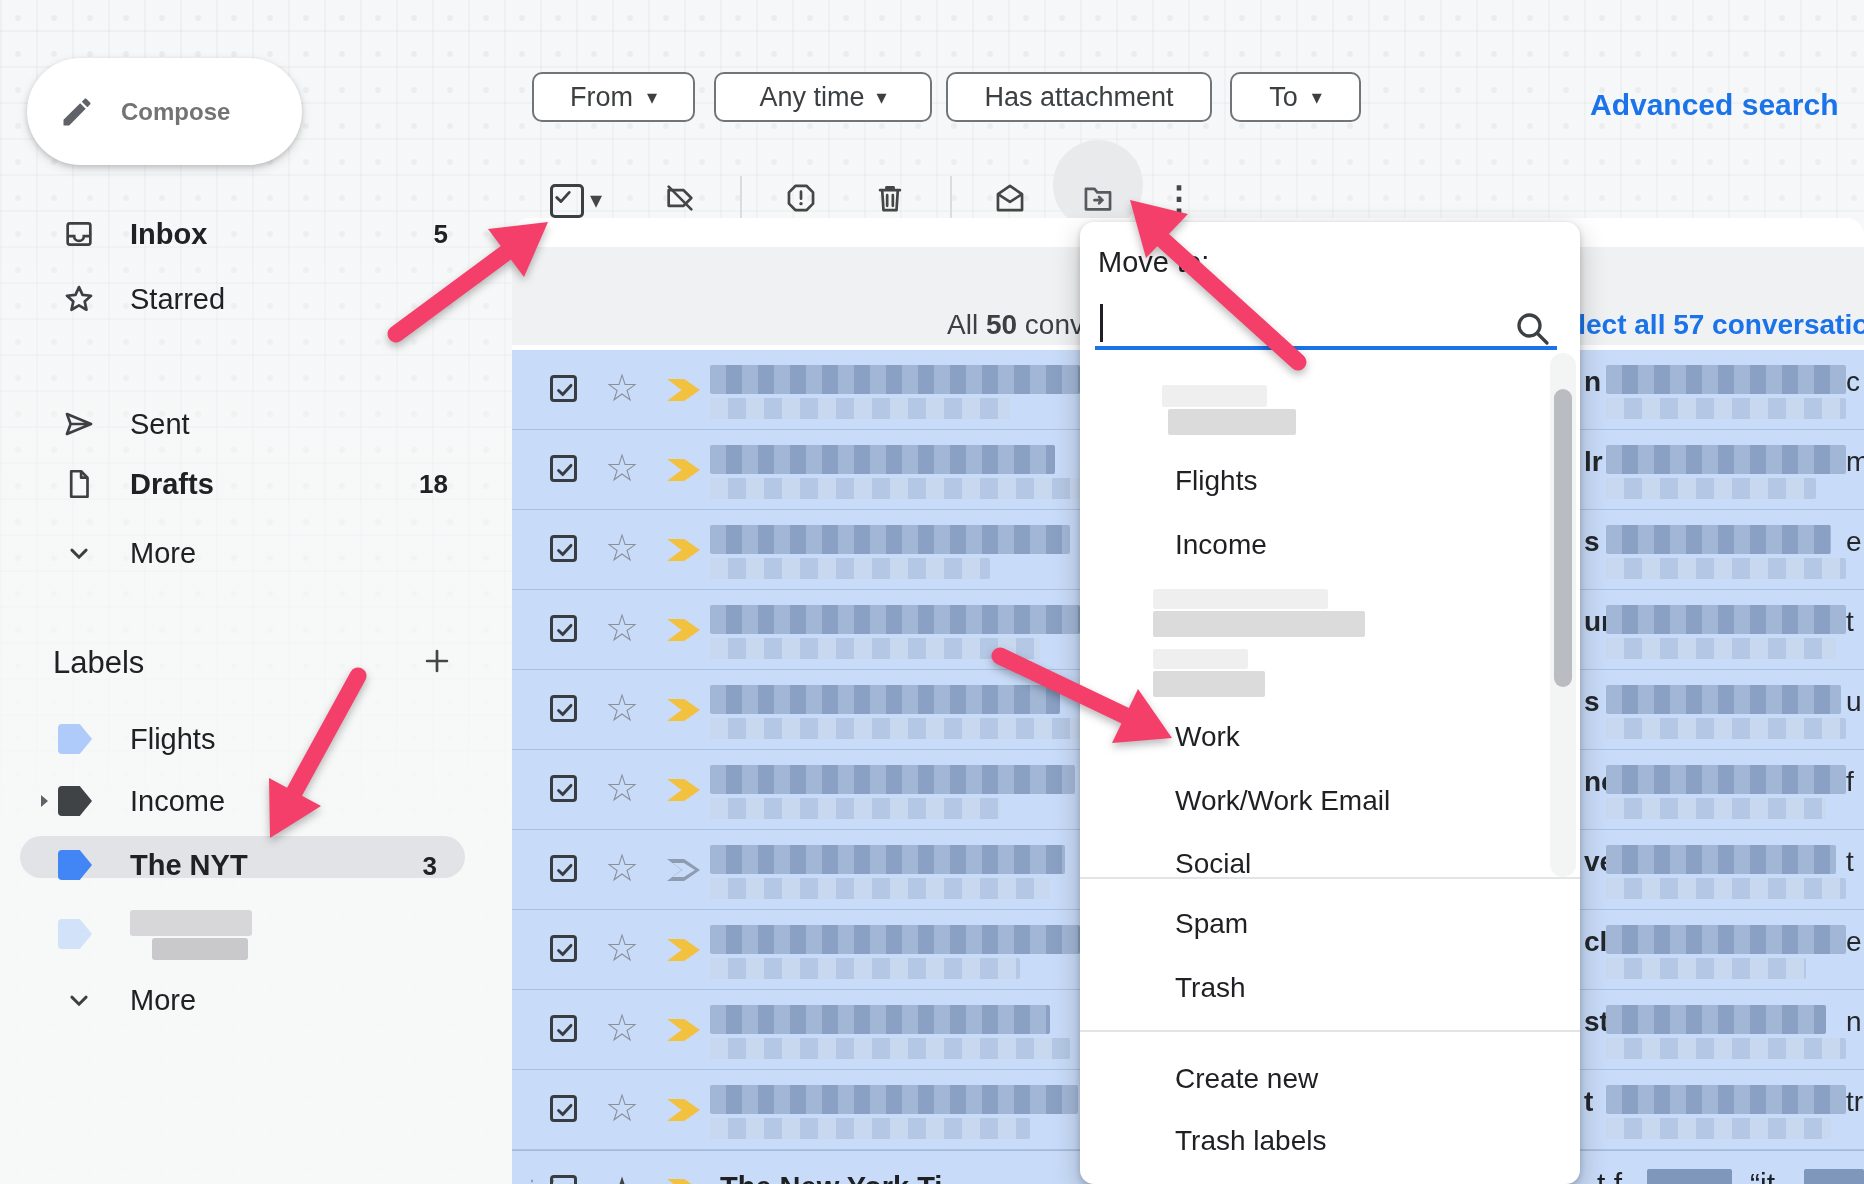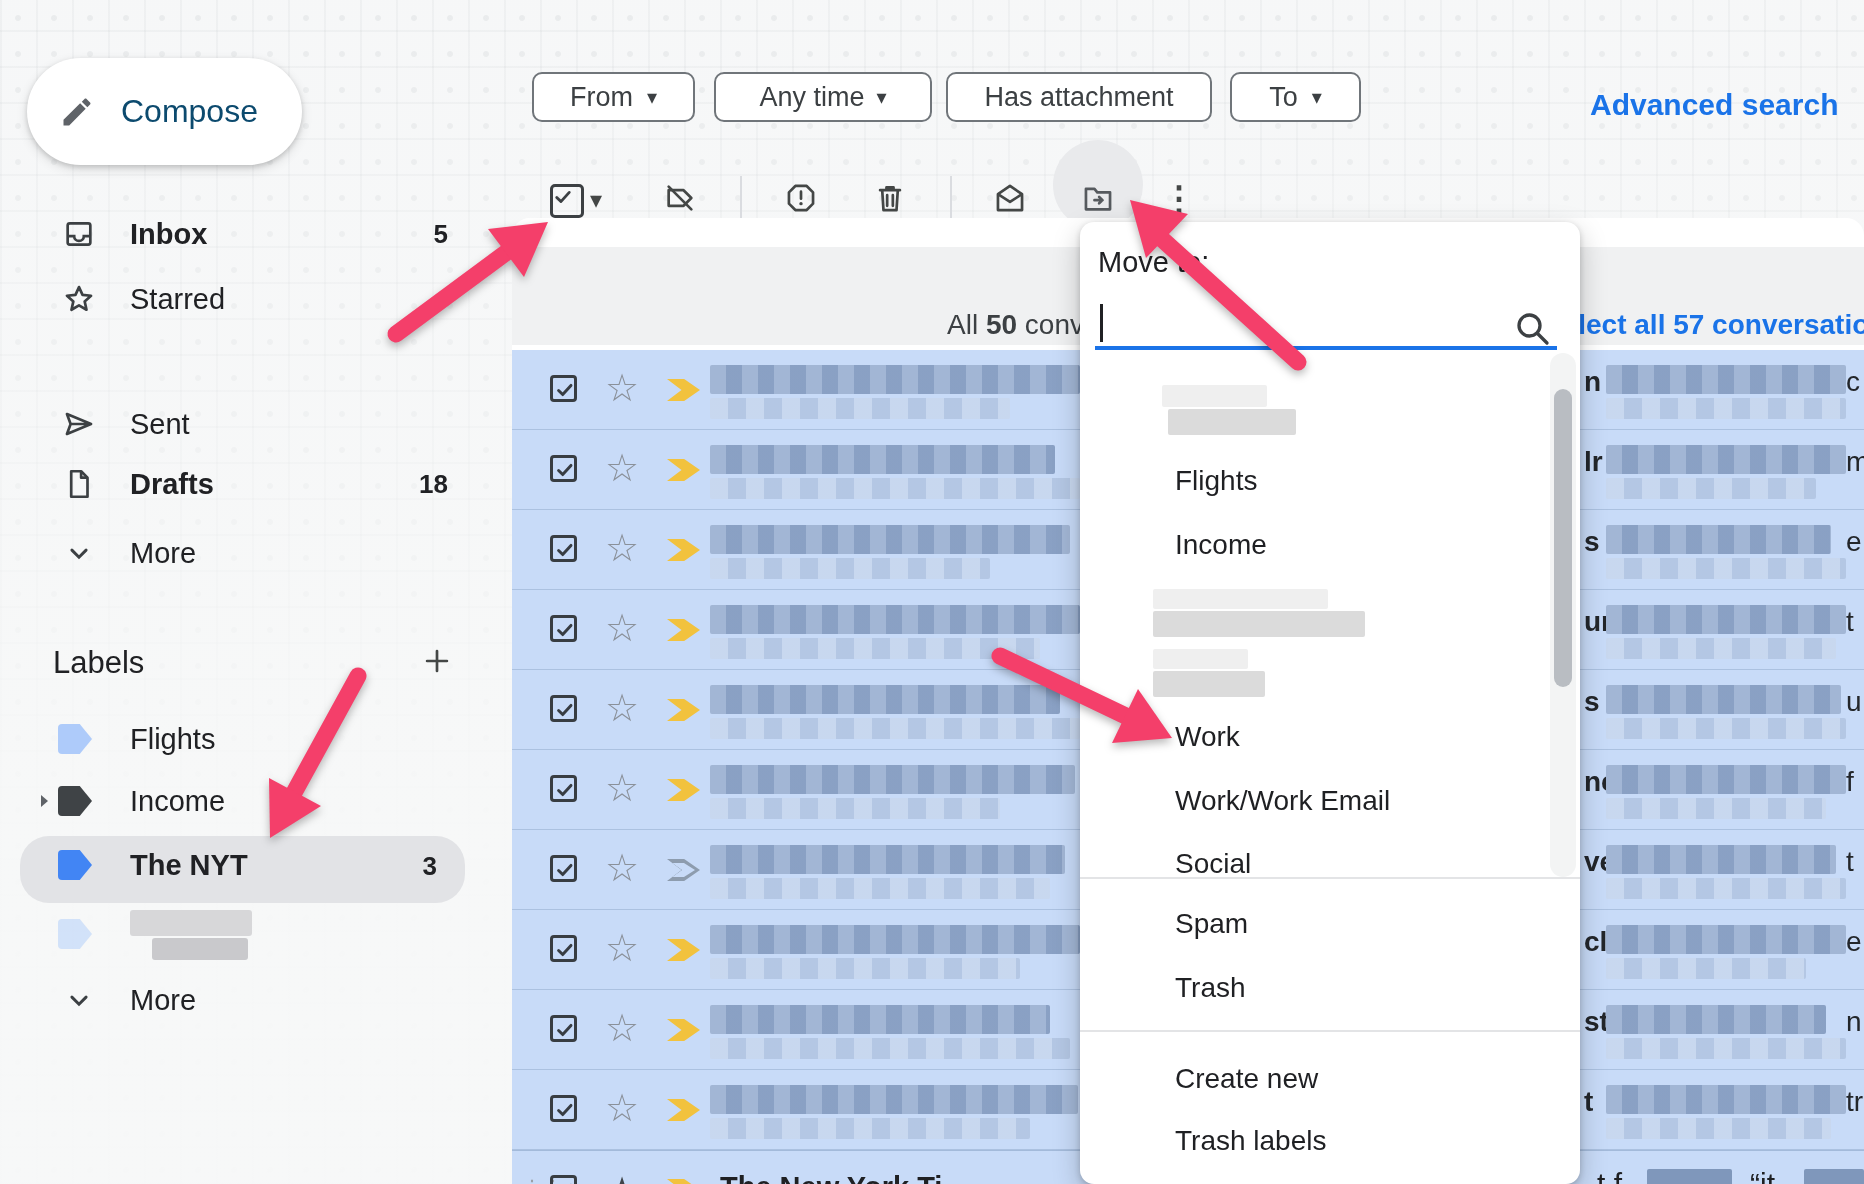--- a/index.html
+++ b/index.html
@@ -12,29 +12,29 @@
          repeating-linear-gradient(90deg, rgba(125,135,140,.08) 0 2px, transparent 2px 36px),
          repeating-linear-gradient(0deg, rgba(125,135,140,.08) 0 2px, transparent 2px 36px),
          radial-gradient(circle, rgba(120,130,135,.12) 0 2.5px, transparent 3.5px);
        background-size:auto,auto,auto,36px 36px;}
   .abs{position:absolute;}
   .ni{pointer-events:none;}
   
   .compose{left:27px;top:58px;width:275px;height:107px;border-radius:54px;background:#fff;
            box-shadow:0 2px 5px rgba(0,0,0,.15),0 4px 12px rgba(0,0,0,.12);
            display:flex;align-items:center;gap:26px;padding-left:32px;box-sizing:border-box;}
-  .compose span{font-size:32px;font-weight:400;color:#0c4a6e;}
+  .compose span{font-size:24px;font-weight:700;color:#737373;}
   .navitem{left:40px;width:420px;height:60px;display:flex;align-items:center;}
   .nav-icon{position:absolute;left:22px;top:50%;transform:translateY(-50%);width:34px;height:34px;}
   .nav-label{position:absolute;left:90px;font-size:29px;color:#202124;white-space:nowrap;}
   .nav-count{position:absolute;right:12px;font-size:26px;font-weight:600;color:#202124;}
   .bold .nav-label{font-weight:700;}
   .labels-title{left:53px;top:645px;font-size:31px;font-weight:500;color:#202124;}
   .tag{width:34px;height:30px;clip-path:polygon(0 0,64% 0,100% 50%,64% 100%,0 100%);border-radius:4px;}
-  .nyt-pill{left:20px;top:836px;width:445px;height:67px;border-radius:29px;background:#e2e3e6;}
+  .nyt-pill{left:20px;top:836px;width:445px;height:42px;border-radius:29px;background:#e2e3e6;}
   .redact{background:#d7d7d9;border-radius:3px;}
   
   .chip{top:72px;height:50px;border:2px solid #70757a;border-radius:10px;background:#fff;
         box-sizing:border-box;display:flex;align-items:center;justify-content:center;gap:14px;
         font-size:27px;font-weight:500;color:#3c4043;white-space:nowrap;}
   .caret{font-size:20px;color:#3c4043;}
   .advlink{left:1590px;top:88px;font-size:30px;font-weight:600;color:#1a73e8;}
   
   .tb-icon{width:34px;height:34px;}
   .tb-divider{top:176px;width:2px;height:44px;background:#dadce0;}

